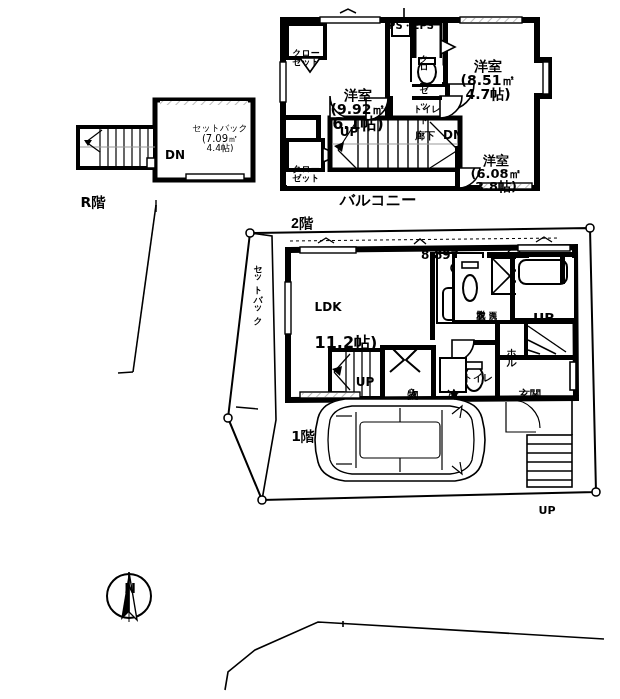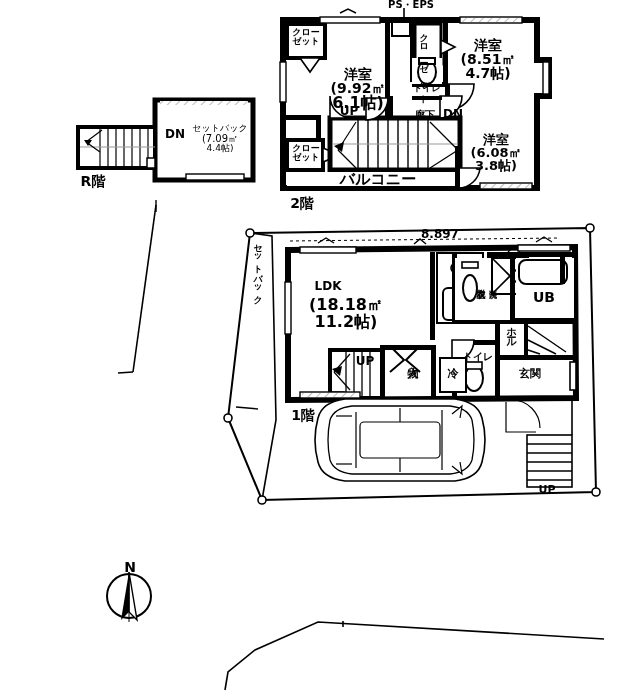--- a/index.html
+++ b/index.html
@@ -2,21 +2,21 @@
 <html><head>
 <meta charset="utf-8">
 <style>
   html,body{margin:0;padding:0;background:#fff;}
   body{width:620px;height:699px;position:relative;overflow:hidden;
        font-family:"DejaVu Sans","Liberation Sans",sans-serif;color:#000;}
   .stage{position:absolute;left:0;top:0;width:620px;height:699px;}
   svg{position:absolute;left:0;top:0;}
   .lbl{position:absolute;white-space:pre;line-height:1.05;text-align:center;}
   .vert{writing-mode:vertical-rl;text-orientation:upright;white-space:nowrap;line-height:1.0;}
-  .b{font-weight:bold;}
+  .b{font-weight:bold;margin-top:21px;}
 </style>
 </head>
 <body>
 
 <div class="stage">
 
 <svg width="620" height="699" viewBox="0 0 620 699">
   <defs>
     <pattern id="hatch" width="6" height="6" patternUnits="userSpaceOnUse" patternTransform="rotate(45)">
       <rect width="6" height="6" fill="#fff"></rect>
@@ -270,21 +270,21 @@
     <path d="M343 621 L343 627"></path>
   </g>
 </svg>
 
 <div class="lbl b" style="left:66px;top:174px;width:54px;font-size:14px;">R階</div>
 <div class="lbl b" style="left:163px;top:128px;width:24px;font-size:12px;">DN</div>
 <div class="lbl" style="left:186px;top:124px;width:68px;font-size:9px;">セットバック</div>
 <div class="lbl" style="left:186px;top:134px;width:68px;font-size:10px;">(7.09㎡</div>
 <div class="lbl" style="left:186px;top:144px;width:68px;font-size:9px;">4.4帖)</div>
 
-<div class="lbl b" style="left:282px;top:196px;width:40px;font-size:14px;">2階</div>
+<div class="lbl b" style="left:282px;top:196px;width:40px;font-size:14px;font-family:Liberation Mono, monospace;">2階</div>
 <div class="lbl b" style="left:380px;top:0px;width:62px;font-size:10px;">PS・EPS</div>
 
 <div class="lbl b" style="left:288px;top:28px;width:36px;font-size:9px;">クロー
 ゼット</div>
 <div class="lbl b" style="left:288px;top:144px;width:36px;font-size:9px;">クロー
 ゼット</div>
 <div class="vert b" style="position:absolute;left:419px;top:27px;font-size:9px;">クロ
 ーゼ
 ット</div>
 
@@ -304,21 +304,20 @@
 <div class="lbl b" style="left:410px;top:110px;width:30px;font-size:10px;">廊下</div>
 <div class="lbl b" style="left:336px;top:105px;width:26px;font-size:12px;">UP</div>
 <div class="lbl b" style="left:440px;top:108px;width:26px;font-size:12px;">DN</div>
 <div class="lbl b" style="left:338px;top:172px;width:80px;font-size:15px;">バルコニー</div>
 
 <div class="lbl b" style="left:283px;top:408px;width:40px;font-size:14px;">1階</div>
 <div class="lbl b" style="left:404px;top:228px;width:72px;font-size:12px;">8.897</div>
 <div class="vert b" style="position:absolute;left:253px;top:238px;font-size:9px;">セットバック</div>
 
 <div class="lbl b" style="left:297px;top:280px;width:62px;font-size:12px;">LDK</div>
-<div class="lbl b" style="left:290px;top:297px;width:112px;font-size:16px;">(18.18㎡</div>
 <div class="lbl b" style="left:290px;top:314px;width:112px;font-size:16px;">11.2帖)</div>
 
 <div class="vert b" style="position:absolute;left:476px;top:282px;font-size:9px;">脱衣室</div>
 <div class="vert b" style="position:absolute;left:488px;top:284px;font-size:8px;">洗面</div>
 <div class="lbl b" style="left:524px;top:290px;width:40px;font-size:14px;">UB</div>
 <div class="vert b" style="position:absolute;left:506px;top:320px;font-size:10px;">ホール</div>
 <div class="lbl b" style="left:507px;top:368px;width:46px;font-size:11px;">玄関</div>
 <div class="lbl b" style="left:458px;top:352px;width:40px;font-size:10px;">トイレ</div>
 <div class="vert b" style="position:absolute;left:407px;top:358px;font-size:11px;">物入</div>
 <div class="lbl b" style="left:443px;top:368px;width:20px;font-size:11px;">冷</div>

